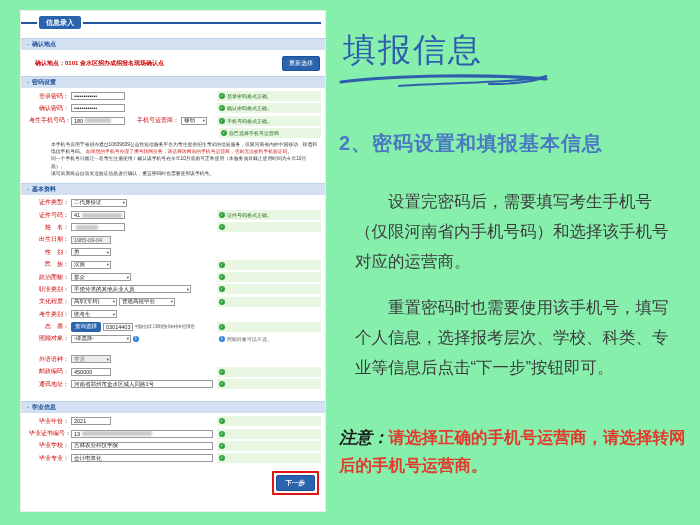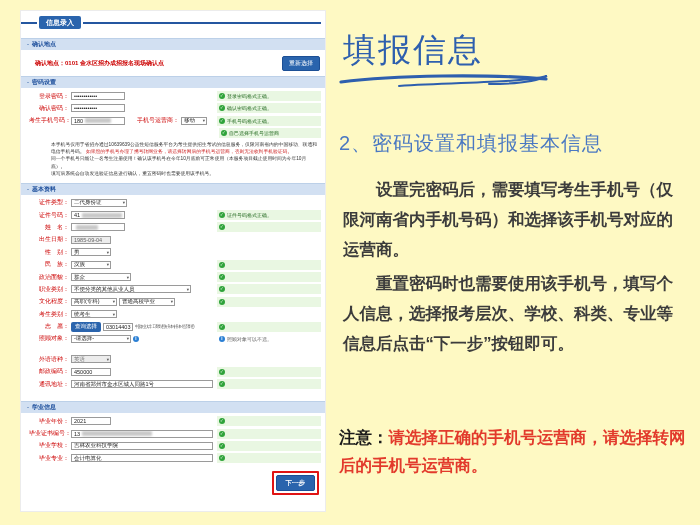--- a/index.html
+++ b/index.html
@@ -1,16 +1,16 @@
 <!DOCTYPE html>
 <html><head>
 <meta charset="utf-8">
 <style>
   html,body{margin:0;padding:0;background:#fff;}
-  .page{position:relative;width:700px;height:525px;background:#fef9c3;overflow:hidden;
+  .page{position:relative;width:700px;height:525px;background:#86efac;overflow:hidden;
         font-family:"Liberation Sans",sans-serif;}
 
   
   .form-pane{position:absolute;left:20px;top:10px;width:304px;height:500px;
              border:1px solid #ececec;background:#fff;font-size:6px;color:#222;}
   .ftitle{display:flex;align-items:center;height:13px;margin:5px 0 9px 0;}
   .t-line{height:2px;background:#2456a0;}
   .t-line.short{width:16px;}
   .t-line.grow{flex:1;margin-right:4px;}
   .badge{background:#2a64ad;color:#fff;font-weight:bold;font-size:7px;line-height:9px;
@@ -59,27 +59,27 @@
   .next-hl{border:2px solid #e01414;padding:2px;display:inline-block;border-radius:1px;}
   .next-btn{background:#2a64ad;color:#fff;border:1px solid #1c4f95;border-radius:2px;
             font-size:6.5px;font-weight:bold;padding:2.5px 9px;font-family:inherit;cursor:pointer;}
 
   
   .info-pane{position:absolute;left:337px;top:10px;width:356px;height:505px;}
   .r-title{position:absolute;left:6px;top:18px;font-family:"Liberation Serif",serif;
            font-size:33px;color:#2e5fae;letter-spacing:2px;}
   .r-swoosh{position:absolute;left:2px;top:62px;}
   .r-heading{position:absolute;left:2px;top:120px;font-size:20px;color:#4a78c2;
-             font-weight:normal;letter-spacing:1px;white-space:nowrap;}
+             font-weight:bold;letter-spacing:1px;white-space:nowrap;}
   .r-body{position:absolute;left:2px;top:160px;width:350px;font-size:16.5px;color:#3c3c3c;
           line-height:30px;}
-  .r-body p{margin:4px;text-indent:2em;font-weight:bold;}
+  .r-body p{margin:16px;text-indent:2em;}
   .r-note{position:absolute;left:2px;top:413px;width:352px;font-size:16.5px;line-height:28px;
           font-weight:bold;}
-  .r-note .nlabel{color:#1a1a1a;}
+  .r-note .nlabel{color:#1a1a1a;font-style:italic;}
   .r-note .ntext{color:#e23a2c;}
 </style>
 </head>
 <body>
 
 <div class="page">
 
   <div class="form-pane">
 
     <div class="ftitle">

